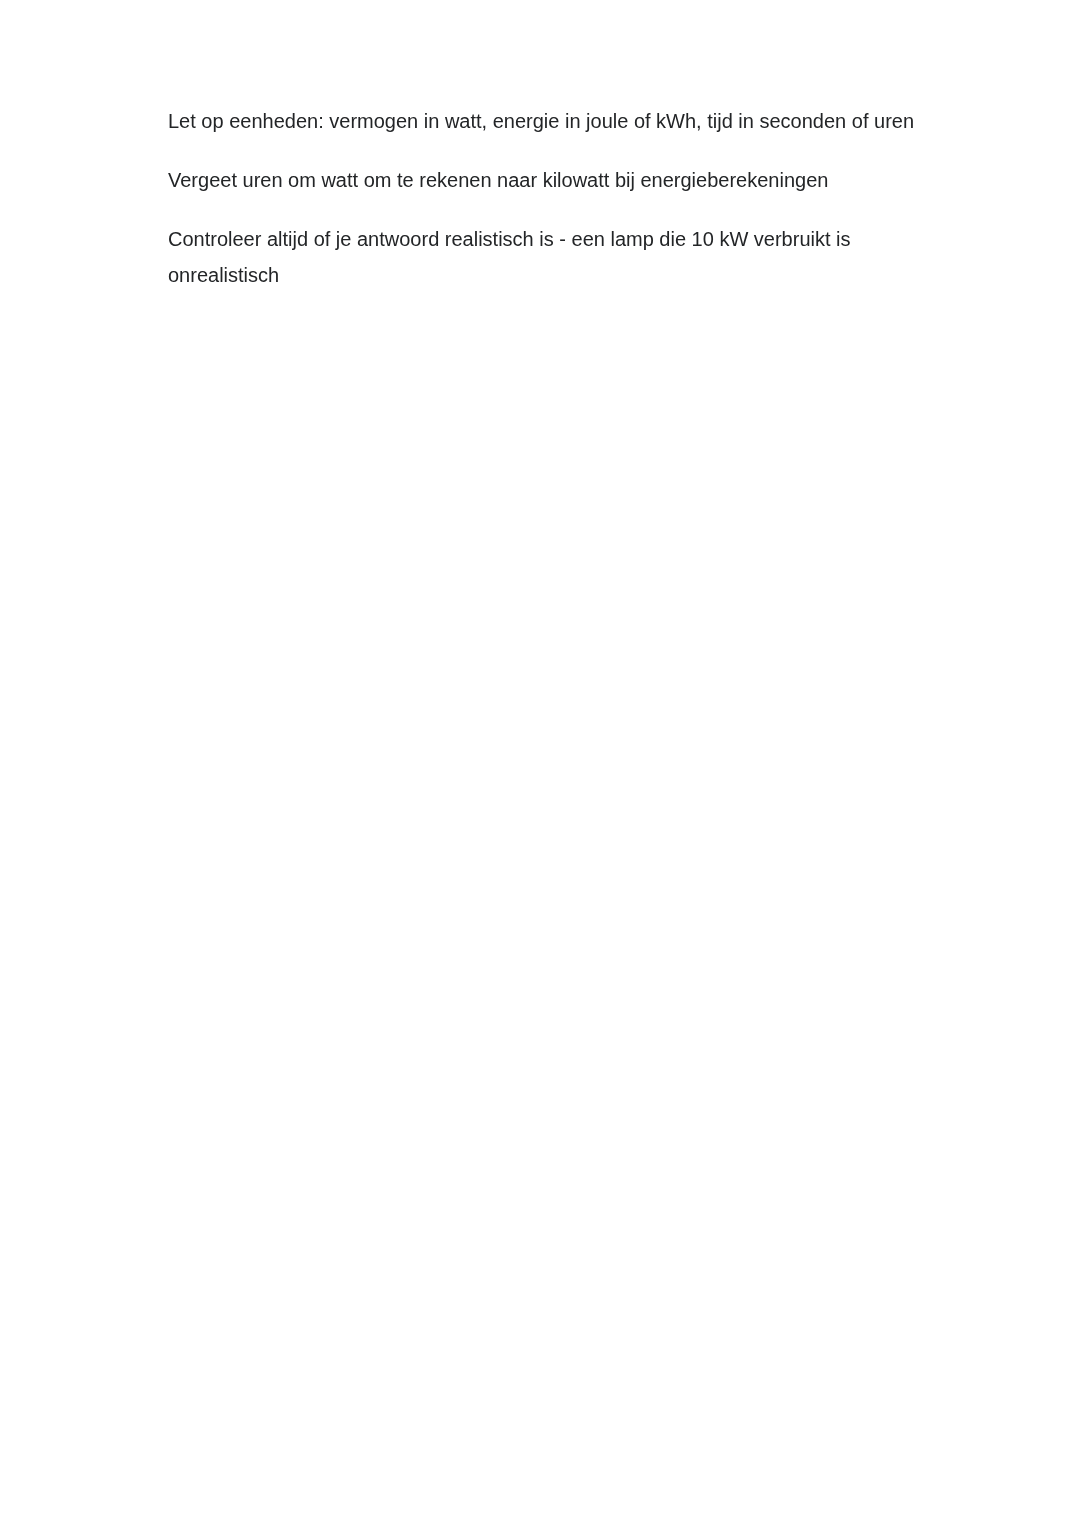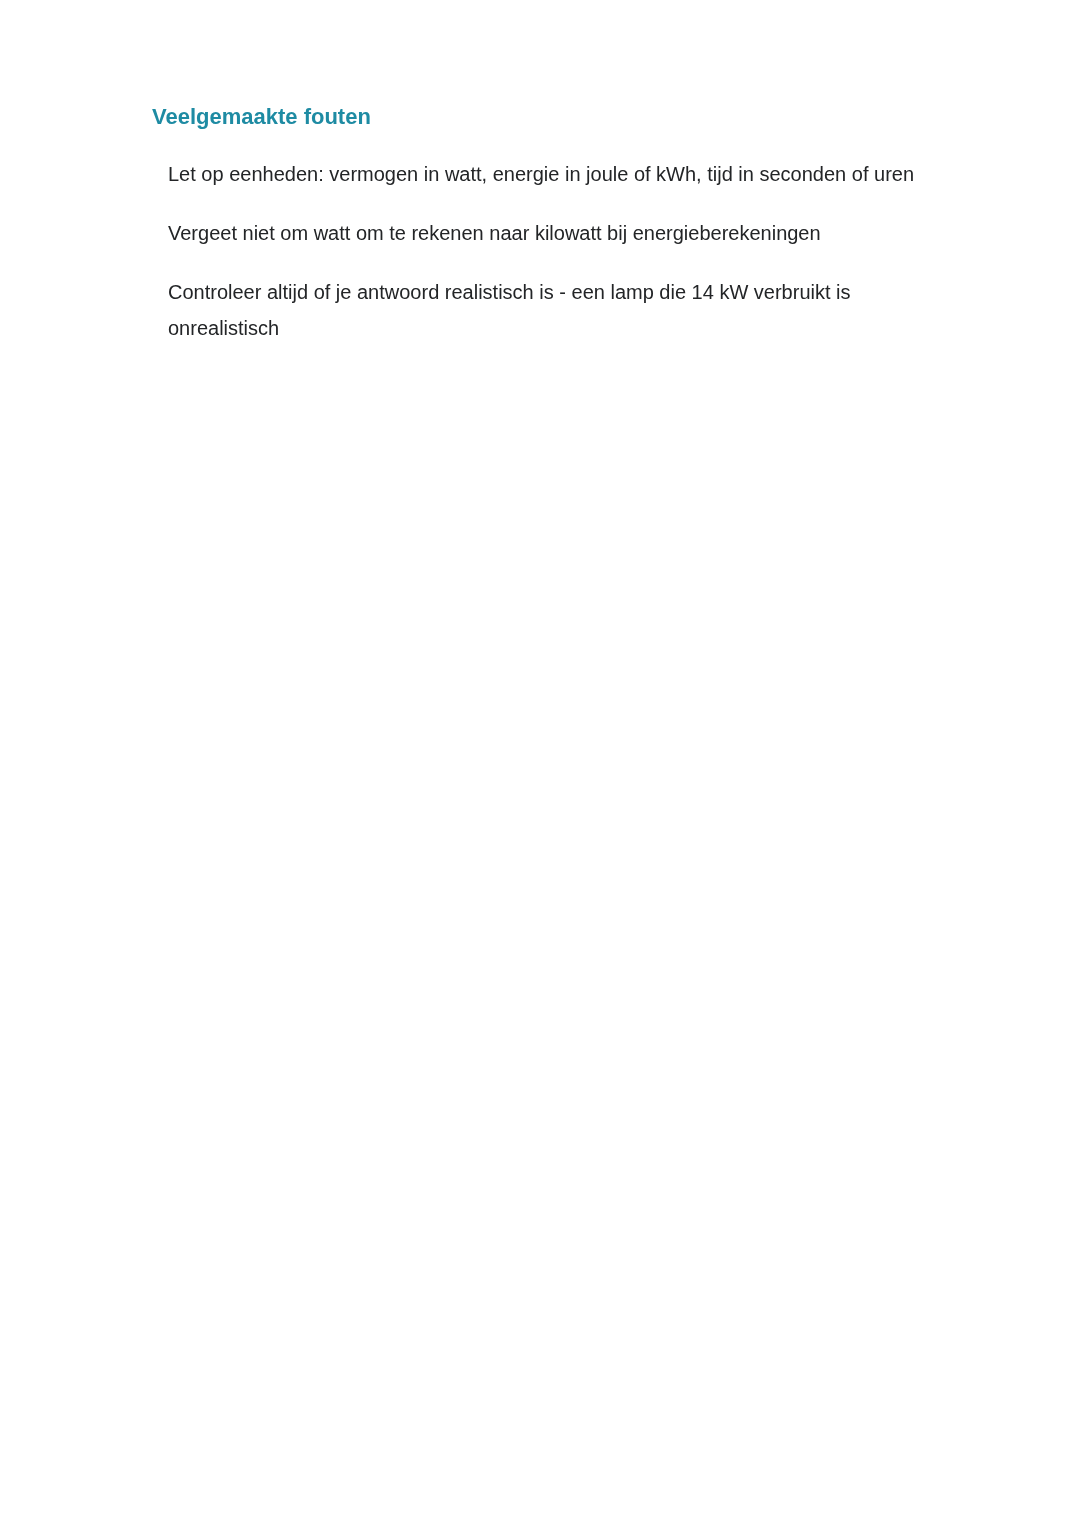--- a/index.html
+++ b/index.html
@@ -40,18 +40,17 @@
     line-height: 36px;
     font-weight: 400;
     margin: 0 0 23px 16px;
   }
 </style>
 </head>
 <body>
 
 <div class="page">
   <div class="content">
-    <h3 class="section-heading">Veelgemaakte fouten</h3>
     <p class="para">Let op eenheden: vermogen in watt, energie in joule of kWh, tijd in seconden of uren</p>
-    <p class="para">Vergeet niet om watt om te rekenen naar kilowatt bij energieberekeningen</p>
-    <p class="para">Controleer altijd of je antwoord realistisch is - een lamp die 14 kW verbruikt is onrealistisch</p>
+    <p class="para">Vergeet uren om watt om te rekenen naar kilowatt bij energieberekeningen</p>
+    <p class="para">Controleer altijd of je antwoord realistisch is - een lamp die 10 kW verbruikt is onrealistisch</p>
   </div>
 </div>
 
 </body></html>

